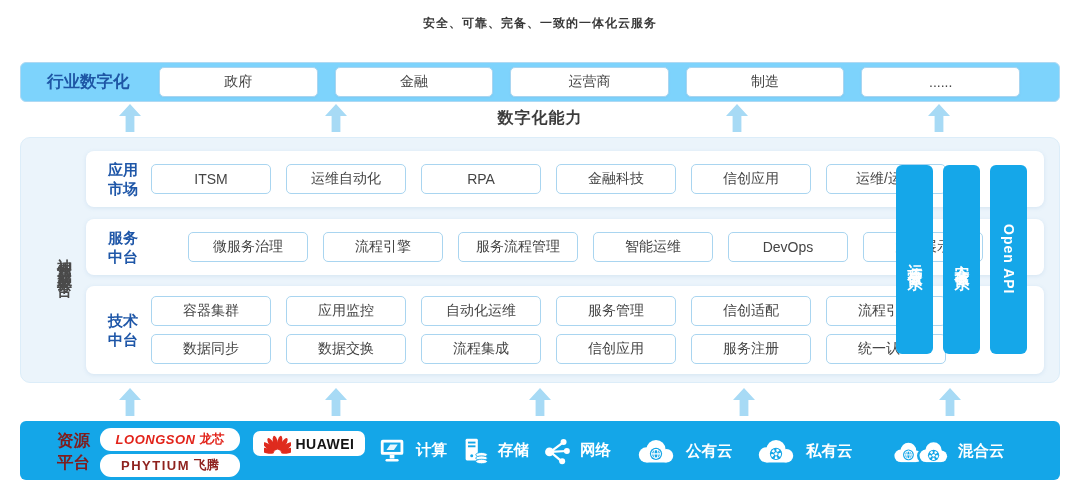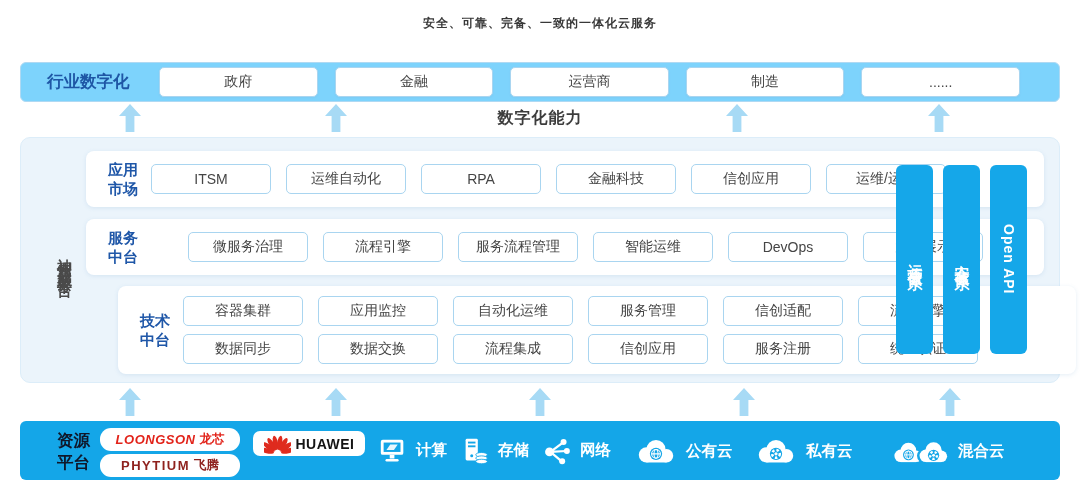--- a/index.html
+++ b/index.html
@@ -40,21 +40,21 @@
         display:flex;align-items:center;justify-content:center;
         font-size:14px;color:#454545;box-sizing:border-box;}
   .vbar{position:absolute;top:27px;width:37px;height:189px;background:#15A7E9;border-radius:6px;
         display:flex;align-items:center;justify-content:center;
         writing-mode:vertical-rl;font-size:15px;font-weight:bold;color:#fff;letter-spacing:4px;}
 
   
   .strip{position:absolute;left:20px;top:421px;width:1040px;height:59px;
          background:#14A6E8;border-radius:6px;}
   .strip-label{position:absolute;left:37px;top:50%;transform:translateY(-50%);width:36px;
-               font-size:16.5px;font-weight:bold;color:#0f172a;line-height:1.35;word-break:break-all;}
+               font-size:16.5px;font-weight:bold;color:#7f1d1d;line-height:1.35;word-break:break-all;}
   .vendor{position:absolute;background:#fff;display:flex;align-items:center;justify-content:center;}
   .v-loongson{left:80px;top:7px;width:140px;height:23px;border-radius:11px;}
   .v-phytium{left:80px;top:33px;width:140px;height:23px;border-radius:11px;align-items:center;}
   .v-huawei{left:233px;top:10px;width:112px;height:25px;border-radius:7px;gap:5px;}
   .lg-en{font-size:13px;font-weight:bold;font-style:italic;color:#E2231A;letter-spacing:.5px;}
   .lg-cn{font-size:12.5px;font-weight:bold;color:#E2231A;margin-left:4px;}
   .ph-en{font-size:13px;font-weight:bold;color:#8F221E;letter-spacing:1.5px;}
   .ph-cn{font-size:12.5px;font-weight:bold;color:#8F221E;margin-left:4px;}
   .hw-txt{font-size:14px;font-weight:bold;color:#141414;letter-spacing:.5px;}
   .res-item{position:absolute;top:50%;transform:translateY(-50%);
@@ -117,21 +117,21 @@
           <div class="cell">微服务治理</div>
           <div class="cell">流程引擎</div>
           <div class="cell">服务流程管理</div>
           <div class="cell">智能运维</div>
           <div class="cell">DevOps</div>
           <div class="cell">大屏展示</div>
         </div>
       </div>
     </div>
 
-    <div class="prow" style="top:148px;height:88px;margin-left:32px;">
+    <div class="prow" style="top:148px;height:88px;">
       <div class="prow-label">技术中台</div>
       <div class="plines">
         <div class="pline">
           <div class="cell">容器集群</div>
           <div class="cell">应用监控</div>
           <div class="cell">自动化运维</div>
           <div class="cell">服务管理</div>
           <div class="cell">信创适配</div>
           <div class="cell">流程引擎</div>
         </div>

